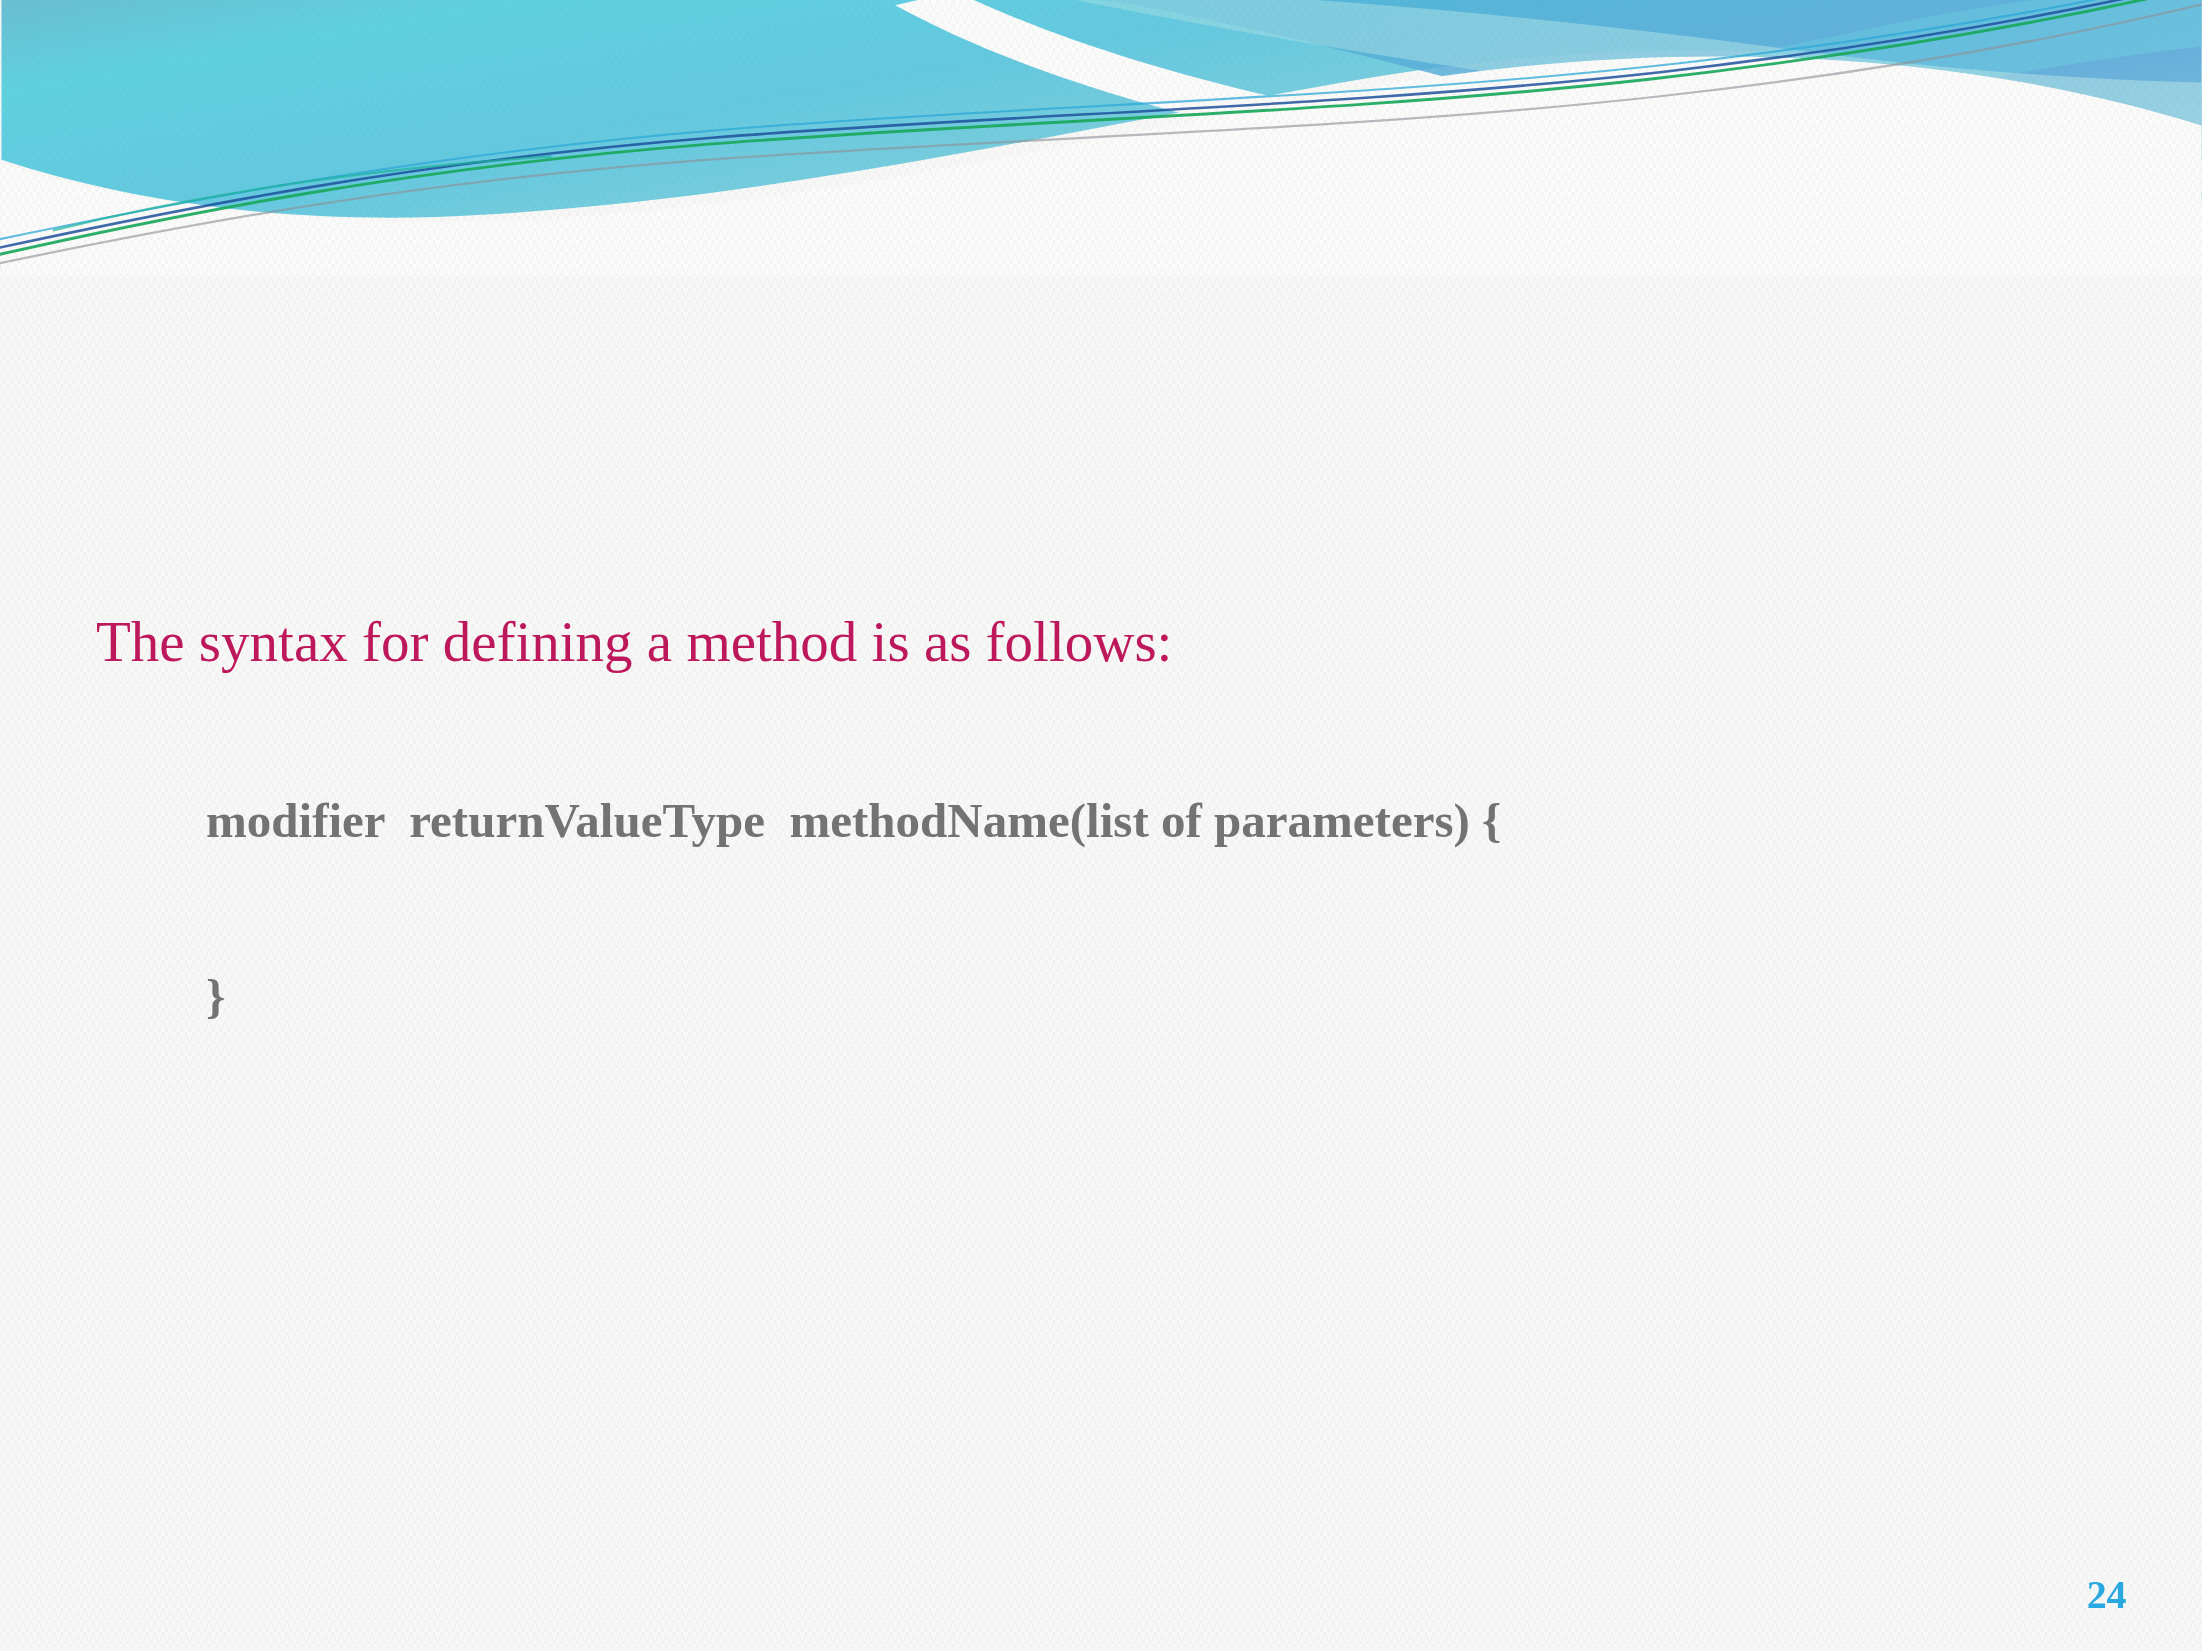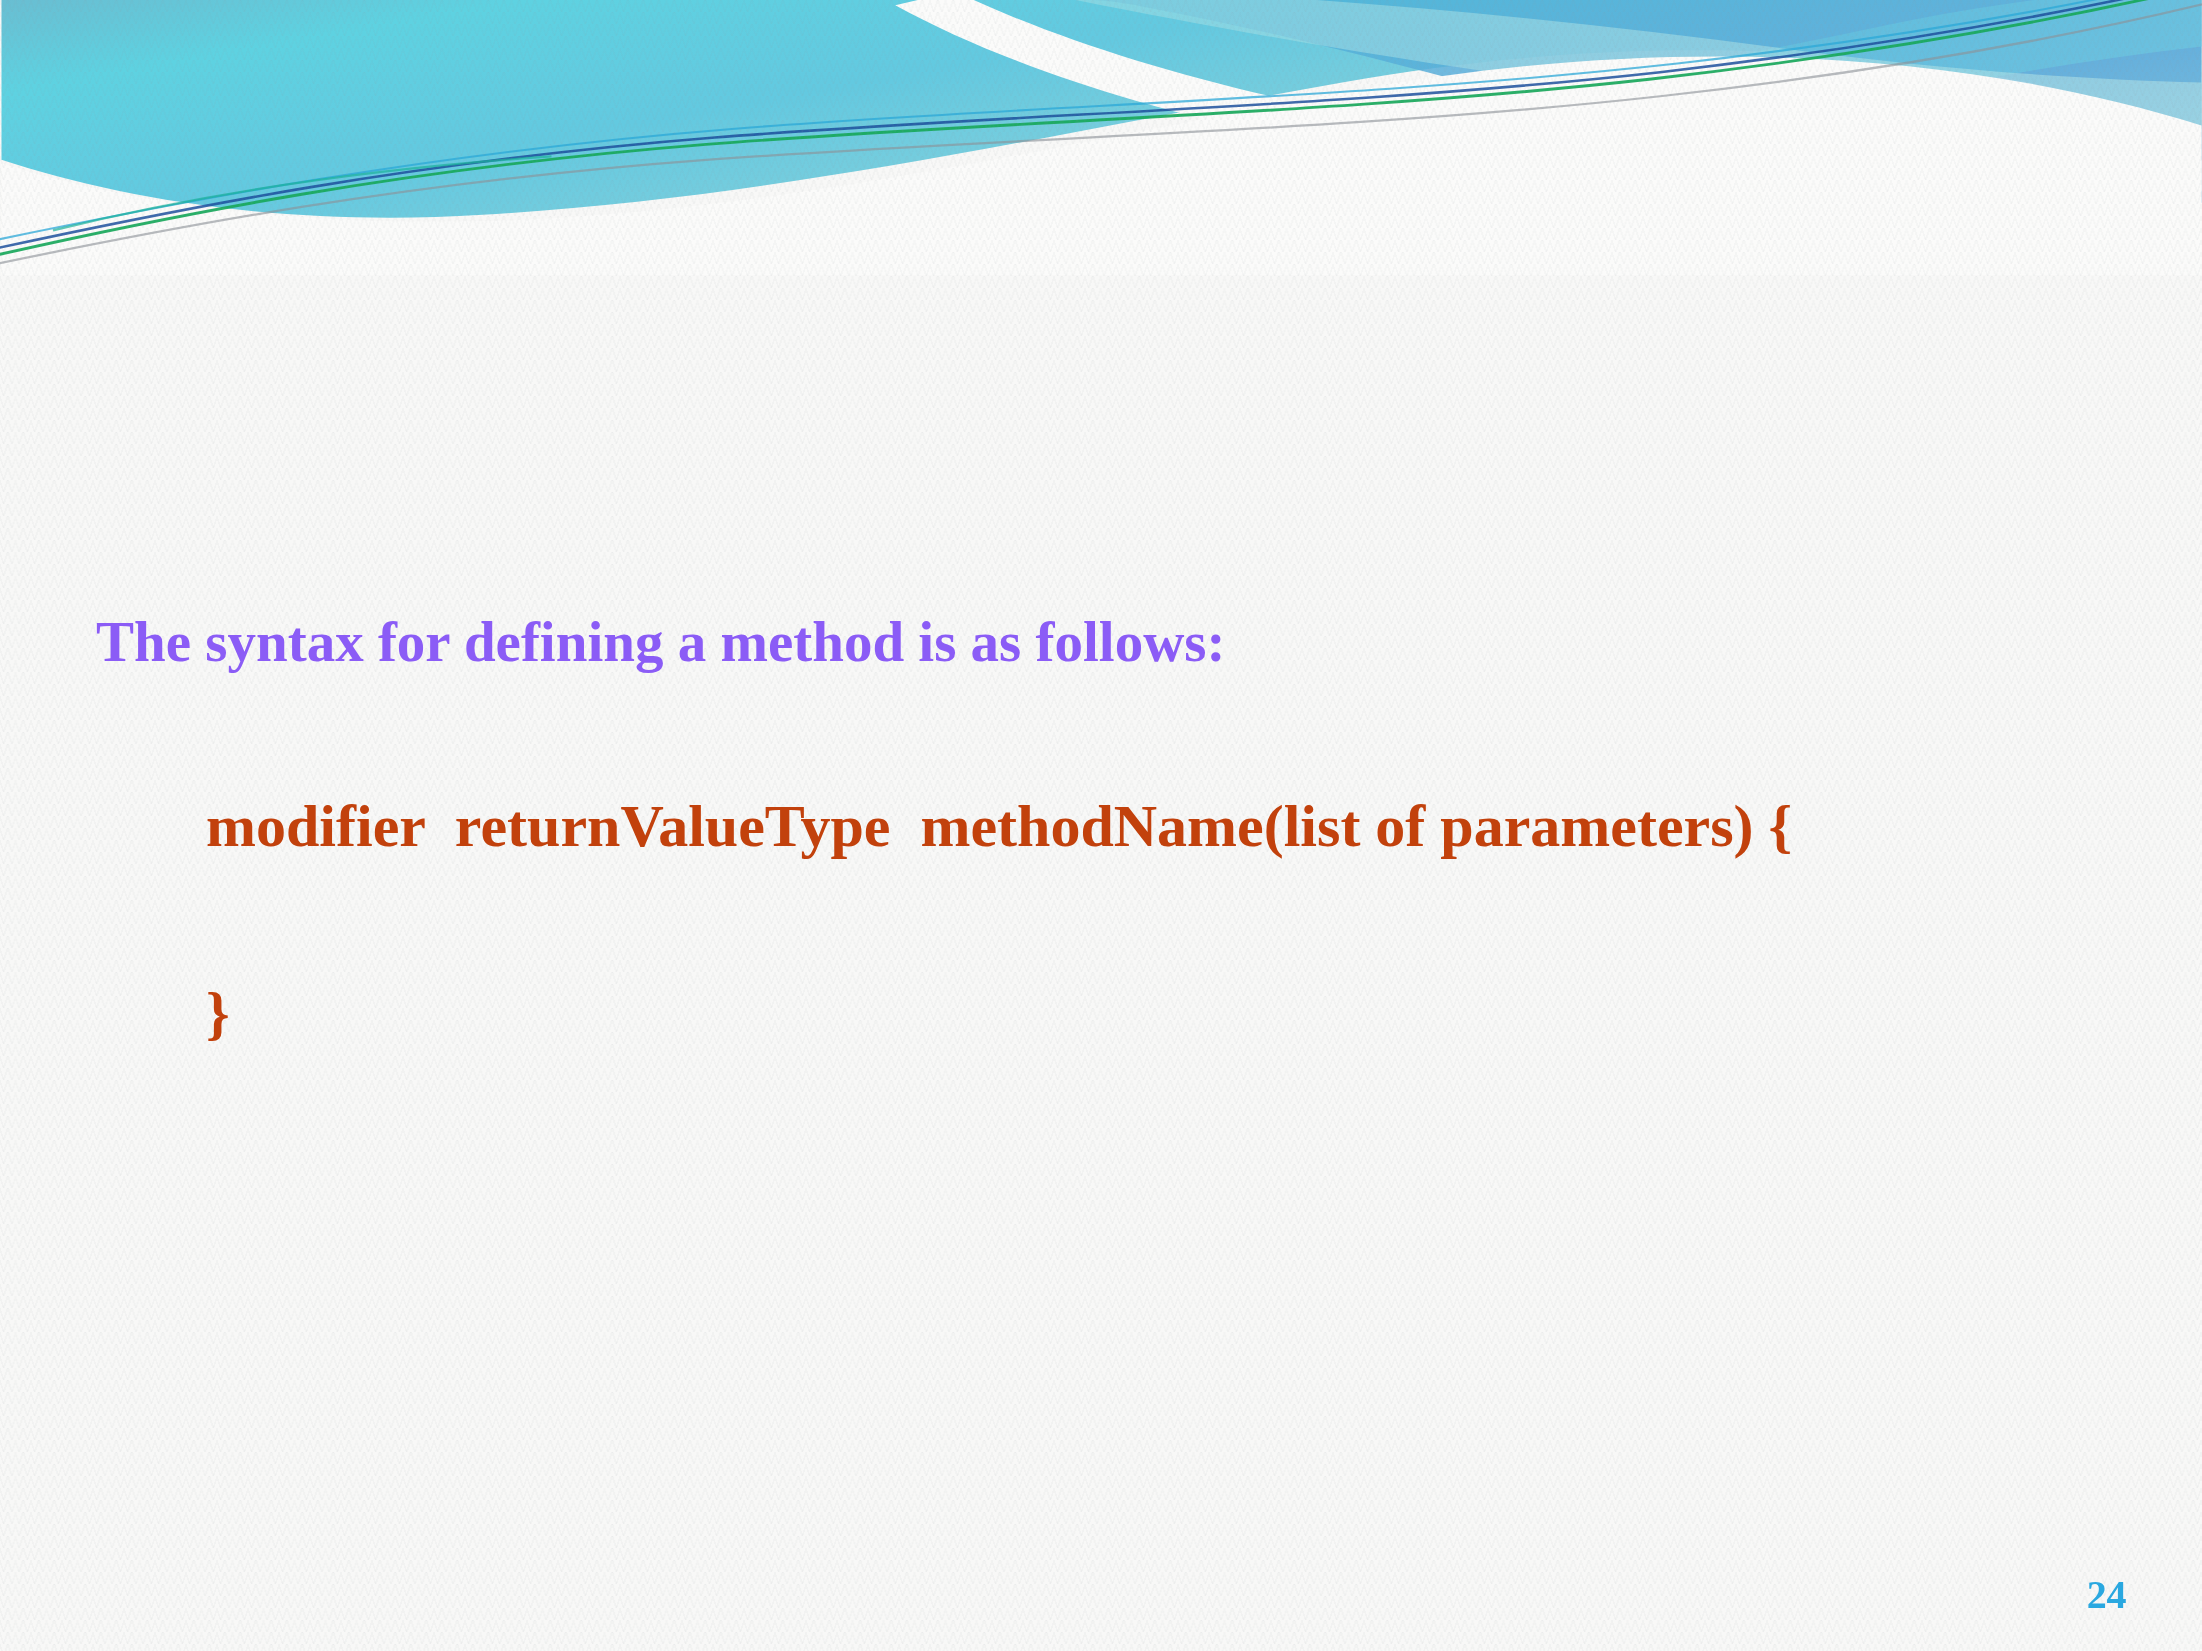--- a/index.html
+++ b/index.html
@@ -84,37 +84,37 @@
     letter-spacing: -0.9px;
   }
 
   .intro-line {
     position: absolute;
     left: 96px;
     top: 613px;
     margin: 0;
     font-size: 57px;
     line-height: 1.0;
-    font-weight: bold;
-    color: #8b5cf6;
+    font-weight: normal;
+    color: #be185d;
     white-space: nowrap;
   }
 
   .code-block {
     position: absolute;
     left: 206px;
     top: 796px;
     width: 1893px;
   }
 
   .code-line {
     margin: 0;
     font-weight: bold;
-    color: #c2410c;
-    font-size: 60px;
+    color: #737373;
+    font-size: 49px;
     line-height: 1.0;
     white-space: pre;
   }
   .code-line.signature { margin-top: 0; }
   .code-line.body      { margin-top: 131px; }
   .code-line.close     { margin-top: 127px; }
 
   .page-number {
     position: absolute;
     right: 77px;

